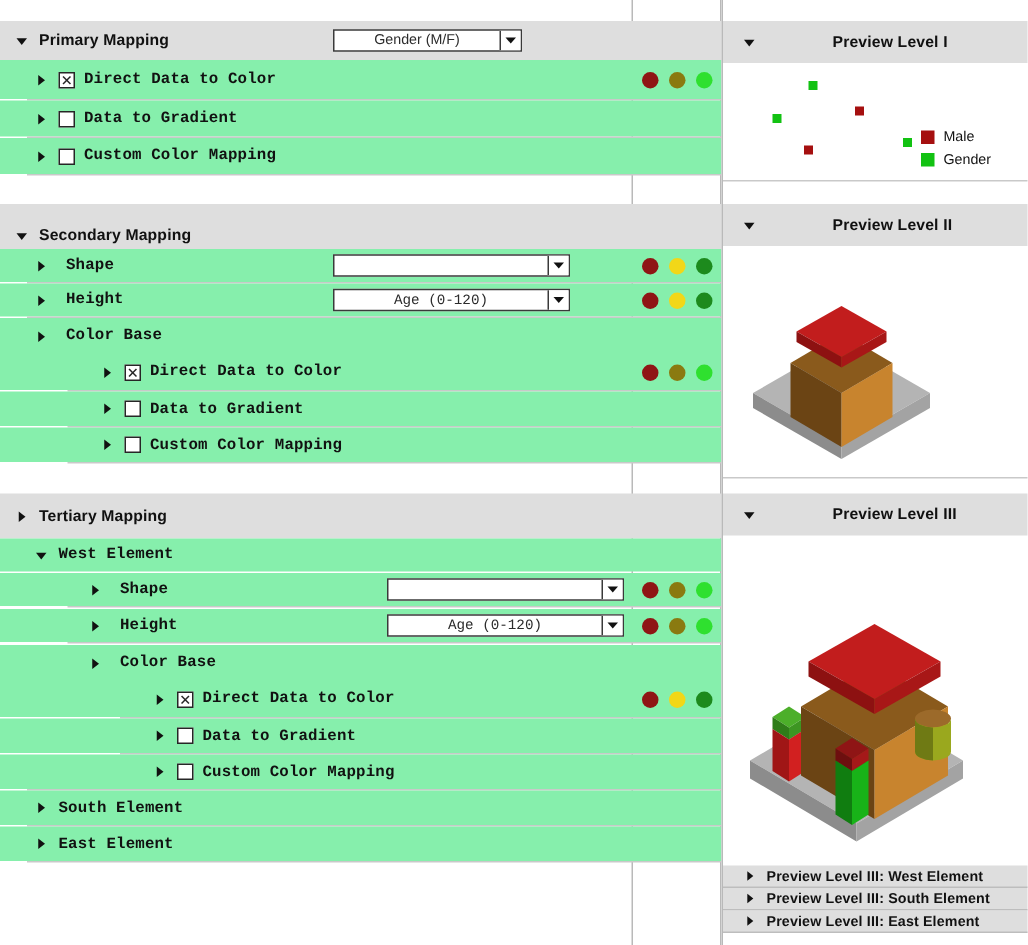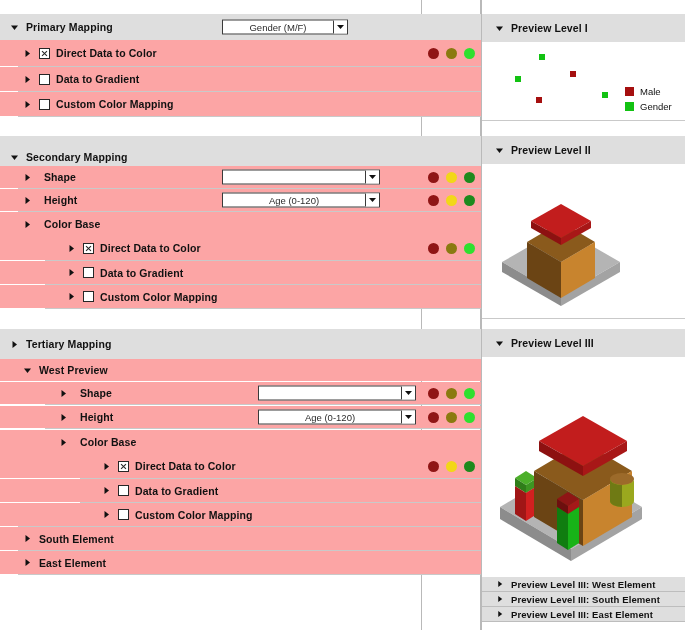--- a/index.html
+++ b/index.html
@@ -15,21 +15,21 @@
   
   .tree-panel{position:relative;width:481px;height:630px;background:#fff;}
 
   .col-div{position:absolute;top:0;bottom:0;width:1px;background:#b9b9b9;}
   .col-div.c1{left:421px;}
   .col-div.c2{left:480px;}
 
   .row{position:absolute;left:0;width:481px;box-sizing:border-box;}
 
   .section-row{background:#dedede;}
-  .item-row{background:#fca5a5;}
+  .item-row{background:#86efac;font-family:Liberation Mono, monospace;}
 
   .row-inner{position:absolute;left:0;top:0;height:100%;width:421px;display:flex;align-items:center;}
 
   .hr{position:absolute;height:1px;background:#c9c9c9;}
 
   .tw{width:11px;min-width:11px;display:inline-flex;align-items:center;justify-content:center;}
   .tw svg{display:block;}
 
   .cb{width:11px;height:11px;min-width:11px;border:1px solid #262626;background:#fff;
       display:inline-block;position:relative;box-sizing:border-box;margin-right:6px;}
@@ -50,21 +50,21 @@
 
   
   .dots{position:absolute;left:421px;top:0;height:100%;width:60px;
         display:flex;align-items:center;justify-content:center;gap:7px;}
   .dot{width:11px;height:11px;border-radius:50%;}
 
   
   .preview-panel{position:relative;width:204px;height:630px;background:#fff;
                  border-left:1px solid #b9b9b9;box-sizing:border-box;}
   .pv-header{position:absolute;left:0;width:204px;height:28px;background:#dedede;
-             display:flex;align-items:center;box-sizing:border-box;padding-left:12px;}
+             display:flex;align-items:center;box-sizing:border-box;padding-left:12px;gap:44px;}
   .pv-header .lbl{font-size:10.5px;}
   .pv-body{position:absolute;left:0;width:204px;background:#fff;overflow:hidden;}
   .pv-sep{position:absolute;left:0;width:204px;height:1px;background:#c9c9c9;}
 
   .pv-strip{position:absolute;left:0;width:204px;height:15px;background:#dedede;
             display:flex;align-items:center;box-sizing:border-box;padding-left:12px;
             border-bottom:1px solid #bdbdbd;}
   .pv-strip .lbl{font-size:9.5px;}
 
   
@@ -275,21 +275,21 @@
       </div>
     </div>
 
     <div class="row item-row" style="top:359px;height:22px;">
       <div class="row-inner" style="padding-left:22px;">
         <span class="tw">
           <svg width="9" height="9" viewBox="0 0 9 9">
               <polygon points="1,2.5 8,2.5 4.5,7" fill="#111"></polygon>
             </svg>
         </span>
-        <span class="lbl" style="margin-left:6px;">West Preview</span>
+        <span class="lbl" style="margin-left:6px;">West Element</span>
       </div>
     </div>
 
     <div class="row item-row" style="top:382px;height:22px;">
       <div class="row-inner" style="padding-left:58px;">
         <span class="tw">
           <svg width="9" height="9" viewBox="0 0 9 9">
               <polygon points="2.5,1 7,4.5 2.5,8" fill="#111"></polygon>
             </svg>
         </span>
@@ -427,21 +427,21 @@
       <span class="lbl" style="margin-left:6px;">Preview Level I</span>
     </div>
 
     <div class="pv-body" style="top:42px;height:78px;">
       <div class="scatter">
         <span class="pt" style="left:33px;top:34px;background:#12c212;"></span>
         <span class="pt" style="left:57px;top:12px;background:#12c212;"></span>
         <span class="pt" style="left:120px;top:50px;background:#12c212;"></span>
         <span class="pt" style="left:88px;top:29px;background:#a50f0f;"></span>
         <span class="pt" style="left:54px;top:55px;background:#a50f0f;"></span>
-        <div class="legend" style="left:143px;top:44px;">
+        <div class="legend" style="left:132px;top:44px;">
           <div class="lg-row">
             <span class="lg-sw" style="background:#a50f0f;"></span>
             <span class="lg-tx">Male</span>
           </div>
           <div class="lg-row">
             <span class="lg-sw" style="background:#12c212;"></span>
             <span class="lg-tx">Gender</span>
           </div>
         </div>
       </div>

